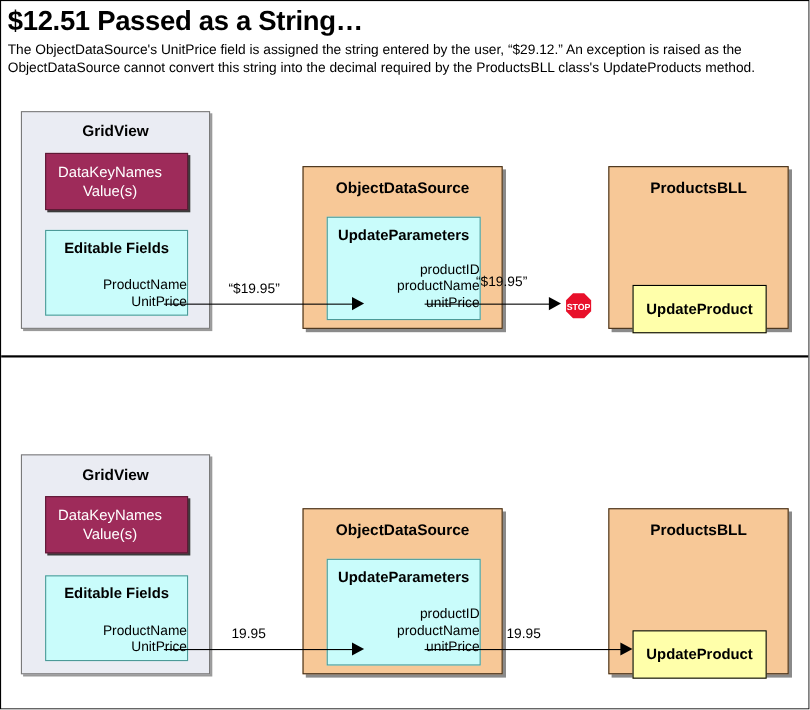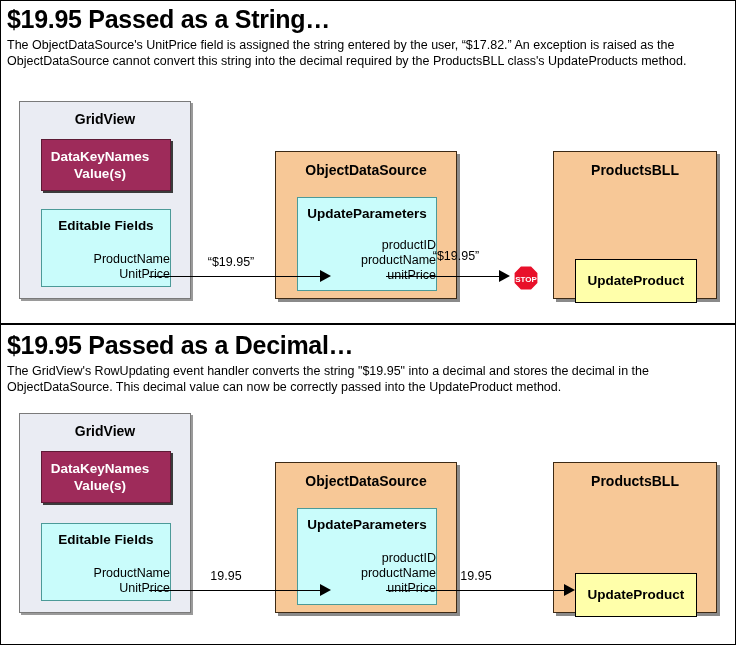--- a/index.html
+++ b/index.html
@@ -72,21 +72,21 @@
     background: #9e2b5a;
     border: 1px solid #5d1a35;
     box-shadow: 2px 2px 0 0 #3b3b3b;
   }
   .datakey .kv {
     position: absolute;
     left: 0; right: 12px;
     text-align: center;
     color: #ffffff;
     font-size: 13.5px;
-    font-weight: bold;
+    font-weight: normal;
     line-height: 17px;
     white-space: nowrap;
   }
   .cyanbox {
     background: #c9fcfb;
     border: 1px solid #4c9a98;
   }
   .odsbox {
     background: #f7c897;
     border: 1px solid #3d2a15;
@@ -143,23 +143,23 @@
   }
   .stop-sign svg { display: block; }
 </style>
 </head>
 <body>
 
 <div id="page">
 
   <div class="section" id="section-string">
 
-    <div class="sec-title" style="top:4px;">$19.95 Passed as a String…</div>
-
-    <div class="sec-desc" style="top:37px;">The ObjectDataSource's UnitPrice field is assigned the string entered by the user, “$17.82.” An exception is raised as the ObjectDataSource cannot convert this string into the decimal required by the ProductsBLL class's UpdateProducts method.</div>
+    <div class="sec-title" style="top:4px;">$12.51 Passed as a String…</div>
+
+    <div class="sec-desc" style="top:37px;">The ObjectDataSource's UnitPrice field is assigned the string entered by the user, “$29.12.” An exception is raised as the ObjectDataSource cannot convert this string into the decimal required by the ProductsBLL class's UpdateProducts method.</div>
 
     <div class="box gridview" style="left:18px; top:100px; width:172px; height:198px;">
       <div class="box-title" style="top:9px;">GridView</div>
     </div>
 
     <div class="box datakey" style="left:40px; top:138px; width:130px; height:52px;">
       <div class="kv" style="top:8px;">DataKeyNames</div>
       <div class="kv" style="top:25px;">Value(s)</div>
     </div>
 
@@ -199,23 +199,21 @@
     <div class="stop-sign" style="left:512px; top:264px;">
       <svg width="26" height="26" viewBox="0 0 26 26">
         <polygon points="7.6,0.8 18.4,0.8 25.2,7.6 25.2,18.4 18.4,25.2 7.6,25.2 0.8,18.4 0.8,7.6" fill="#e8102a" stroke="#ffffff" stroke-width="1.6"></polygon>
         <text x="13" y="16.6" font-family="Liberation Sans, sans-serif" font-size="8" font-weight="bold" fill="#ffffff" text-anchor="middle">STOP</text>
       </svg>
     </div>
   </div>
 
   <div class="section" id="section-decimal">
 
-    <div class="sec-title" style="top:6px;">$19.95 Passed as a Decimal…</div>
-
-    <div class="sec-desc" style="top:39px;">The GridView's RowUpdating event handler converts the string "$19.95" into a decimal and stores the decimal in the ObjectDataSource. This decimal value can now be correctly passed into the UpdateProduct method.</div>
+
 
     <div class="box gridview" style="left:18px; top:88px; width:172px; height:200px;">
       <div class="box-title" style="top:9px;">GridView</div>
     </div>
 
     <div class="box datakey" style="left:40px; top:126px; width:130px; height:52px;">
       <div class="kv" style="top:8px;">DataKeyNames</div>
       <div class="kv" style="top:25px;">Value(s)</div>
     </div>
 

